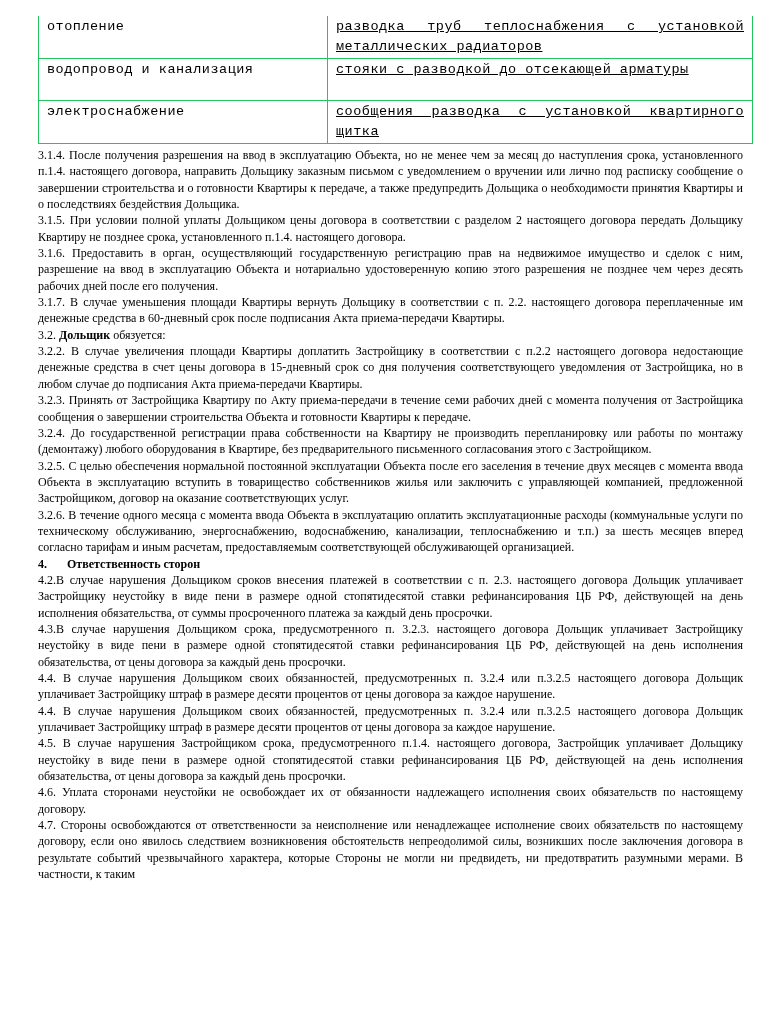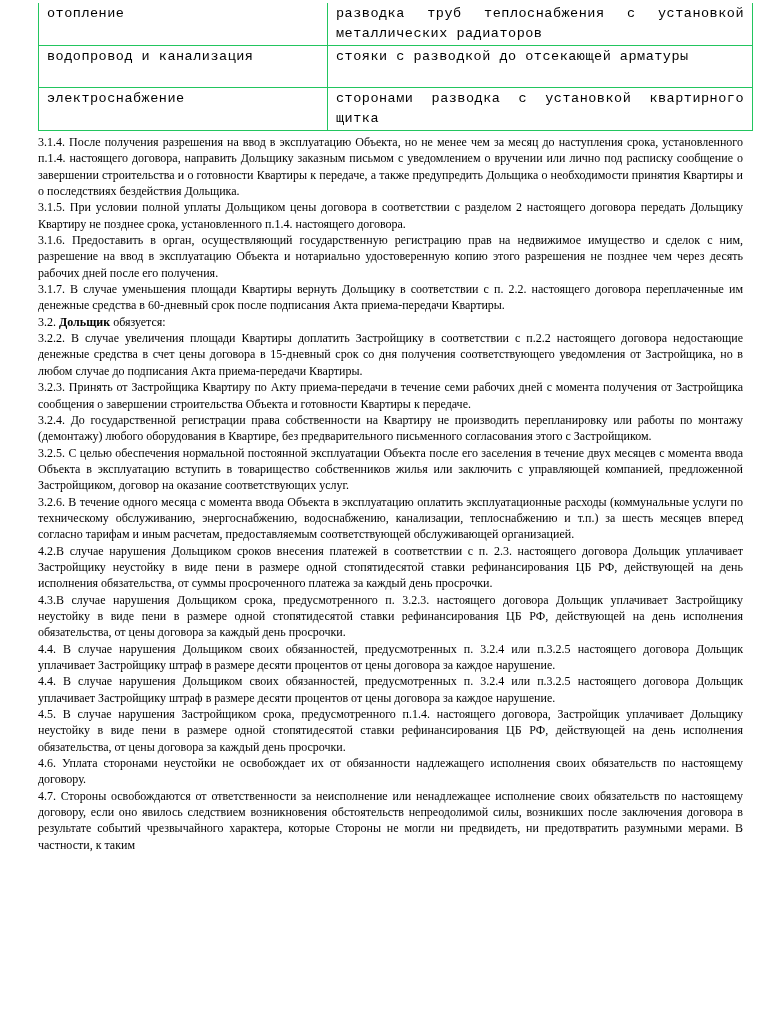--- a/index.html
+++ b/index.html
@@ -6,21 +6,21 @@
   .page {
     position: relative;
     width: 780px;
     height: 1024px;
     background: #ffffff;
     color: #000000;
     overflow: hidden;
     font-family: "Liberation Serif", "DejaVu Serif", serif;
   }
   .content {
-    padding: 3px 37px 0 38px;
+    padding: 16px 37px 0 38px;
   }
   
   table.finish-table {
     border-collapse: collapse;
     table-layout: fixed;
     width: 680px;
     font-family: "Liberation Mono", "DejaVu Sans Mono", monospace;
     font-size: 13.5px;
     line-height: 19.5px;
     letter-spacing: 0.5px;
@@ -28,21 +28,21 @@
   table.finish-table td {
     border: 1px solid #22c55e;
     vertical-align: top;
     padding: 1px 8px 2px 8px;
   }
   table.finish-table tr.r1    { height: 37px; }
   table.finish-table tr.r1 td { border-top: none; } 
   table.finish-table tr.r2    { height: 42px; }
   table.finish-table tr.r3    { height: 41px; }
   td.name-col { width: 272px; }
-  td.desc-col { width: 408px; text-align: justify; }
+  td.desc-col { width: 408px; text-align: justify; text-decoration: underline; }
   
   .body-text {
     margin-top: 3px;
     font-size: 12px;
     line-height: 16.35px;
   }
   p.para {
     margin: 0;
     text-align: justify;
   }
@@ -64,40 +64,41 @@
         <tr class="r1">
           <td class="name-col">отопление</td>
           <td class="desc-col">разводка труб теплоснабжения с установкой металлических радиаторов</td>
         </tr>
         <tr class="r2">
           <td class="name-col">водопровод и канализация</td>
           <td class="desc-col">стояки с разводкой до отсекающей арматуры</td>
         </tr>
         <tr class="r3">
           <td class="name-col">электроснабжение</td>
-          <td class="desc-col">сторонами разводка с установкой квартирного щитка</td>
+          <td class="desc-col">сообщения разводка с установкой квартирного щитка</td>
         </tr>
       </tbody>
     </table>
 
     <div class="body-text">
       <p class="para">3.1.4. После получения разрешения на ввод в эксплуатацию Объекта, но не менее чем за месяц до наступления срока, установленного п.1.4. настоящего договора, направить Дольщику заказным письмом с уведомлением о вручении или лично под расписку сообщение о завершении строительства и о готовности Квартиры к передаче, а также предупредить Дольщика о необходимости принятия Квартиры и о последствиях бездействия Дольщика.</p>
       <p class="para">3.1.5. При условии полной уплаты Дольщиком цены договора в соответствии с разделом 2 настоящего договора передать Дольщику Квартиру не позднее срока, установленного п.1.4. настоящего договора.</p>
       <p class="para">3.1.6. Предоставить в орган, осуществляющий государственную регистрацию прав на недвижимое имущество и сделок с ним, разрешение на ввод в эксплуатацию Объекта и нотариально удостоверенную копию этого разрешения не позднее чем через десять рабочих дней после его получения.</p>
       <p class="para">3.1.7. В случае уменьшения площади Квартиры вернуть Дольщику в соответствии с п. 2.2. настоящего договора переплаченные им денежные средства в 60-дневный срок после подписания Акта приема-передачи Квартиры.</p>
 
       <p class="para"><span>3.2.</span>
         <b>Дольщик</b><span> обязуется:</span></p>
 
       <p class="para">3.2.2. В случае увеличения площади Квартиры доплатить Застройщику в соответствии с п.2.2 настоящего договора недостающие денежные средства в счет цены договора в 15-дневный срок со дня получения соответствующего уведомления от Застройщика, но в любом случае до подписания Акта приема-передачи Квартиры.</p>
       <p class="para">3.2.3. Принять от Застройщика Квартиру по Акту приема-передачи в течение семи рабочих дней с момента получения от Застройщика сообщения о завершении строительства Объекта и готовности Квартиры к передаче.</p>
       <p class="para">3.2.4. До государственной регистрации права собственности на Квартиру не производить перепланировку или работы по монтажу (демонтажу) любого оборудования в Квартире, без предварительного письменного согласования этого с Застройщиком.</p>
       <p class="para">3.2.5. С целью обеспечения нормальной постоянной эксплуатации Объекта после его заселения в течение двух месяцев с момента ввода Объекта в эксплуатацию вступить в товарищество собственников жилья или заключить с управляющей компанией, предложенной Застройщиком, договор на оказание соответствующих услуг.</p>
       <p class="para">3.2.6. В течение одного месяца с момента ввода Объекта в эксплуатацию оплатить эксплуатационные расходы (коммунальные услуги по техническому обслуживанию, энергоснабжению, водоснабжению, канализации, теплоснабжению и т.п.) за шесть месяцев вперед согласно тарифам и иным расчетам, предоставляемым соответствующей обслуживающей организацией.</p>
 
+      <p class="para section-heading"><span class="num">4.</span><span>Ответственность сторон</span></p>
 
       <p class="para">4.2.В случае нарушения Дольщиком сроков внесения платежей в соответствии с п. 2.3. настоящего договора Дольщик уплачивает Застройщику неустойку в виде пени в размере одной стопятидесятой ставки рефинансирования ЦБ РФ, действующей на день исполнения обязательства, от суммы просроченного платежа за каждый день просрочки.</p>
       <p class="para">4.3.В случае нарушения Дольщиком срока, предусмотренного п. 3.2.3. настоящего договора Дольщик уплачивает Застройщику неустойку в виде пени в размере одной стопятидесятой ставки рефинансирования ЦБ РФ, действующей на день исполнения обязательства, от цены договора за каждый день просрочки.</p>
       <p class="para">4.4. В случае нарушения Дольщиком своих обязанностей, предусмотренных п. 3.2.4 или п.3.2.5  настоящего договора Дольщик уплачивает Застройщику штраф в размере десяти процентов от цены договора за каждое нарушение.</p>
       <p class="para">4.4. В случае нарушения Дольщиком своих обязанностей, предусмотренных п. 3.2.4 или п.3.2.5  настоящего договора Дольщик уплачивает Застройщику штраф в размере десяти процентов от цены договора за каждое нарушение.</p>
       <p class="para">4.5. В случае нарушения Застройщиком срока, предусмотренного п.1.4. настоящего договора, Застройщик уплачивает Дольщику неустойку в виде пени в размере одной стопятидесятой ставки рефинансирования ЦБ РФ, действующей на день исполнения обязательства, от цены договора за каждый день просрочки.</p>
       <p class="para">4.6. Уплата сторонами неустойки не освобождает их от обязанности надлежащего исполнения своих обязательств по настоящему договору.</p>
       <p class="para">4.7. Стороны освобождаются от ответственности за неисполнение или ненадлежащее исполнение своих обязательств по настоящему договору, если оно явилось следствием возникновения обстоятельств непреодолимой силы, возникших после заключения договора в результате событий чрезвычайного характера, которые Стороны не могли ни предвидеть, ни предотвратить разумными мерами. В частности, к таким</p>
     </div>
 

